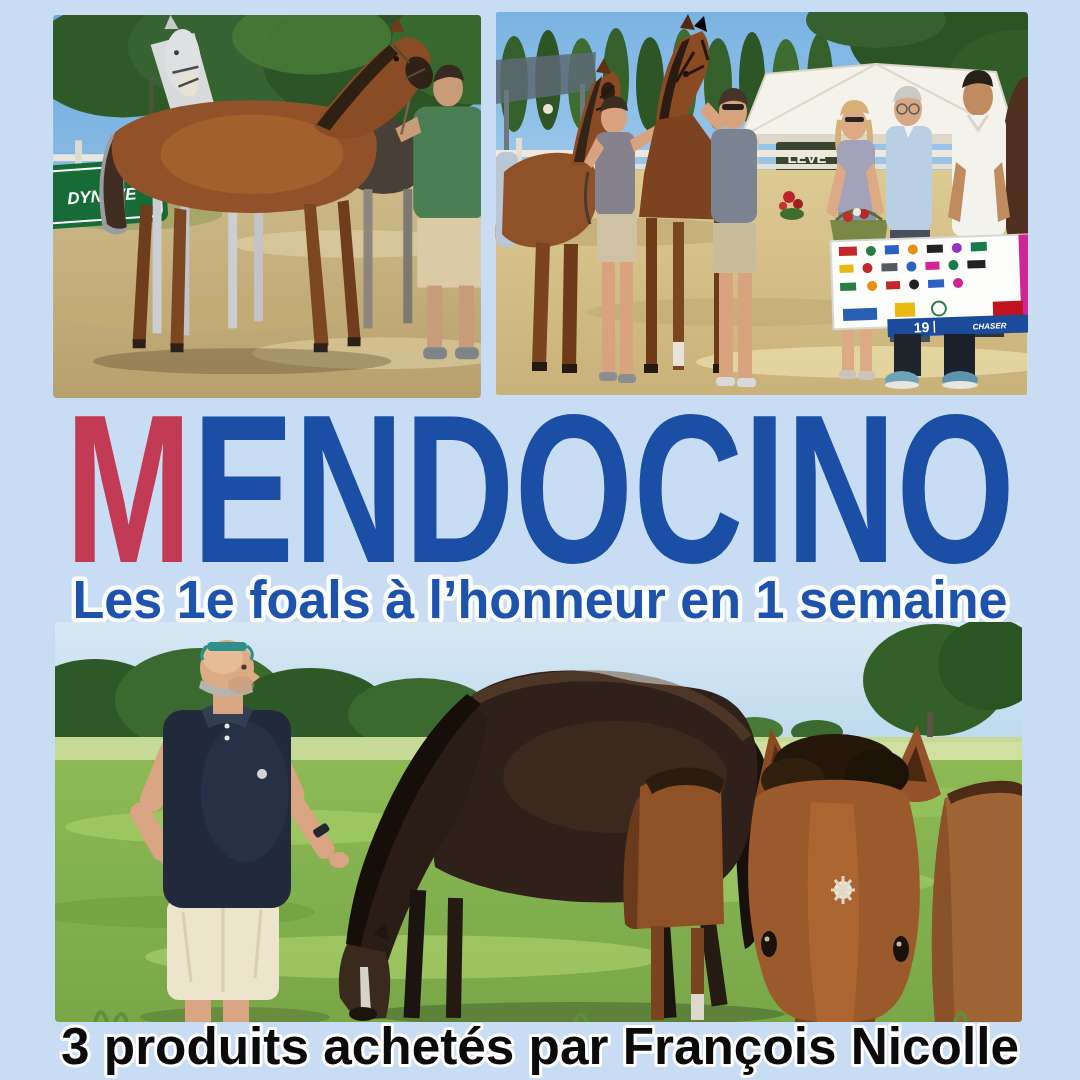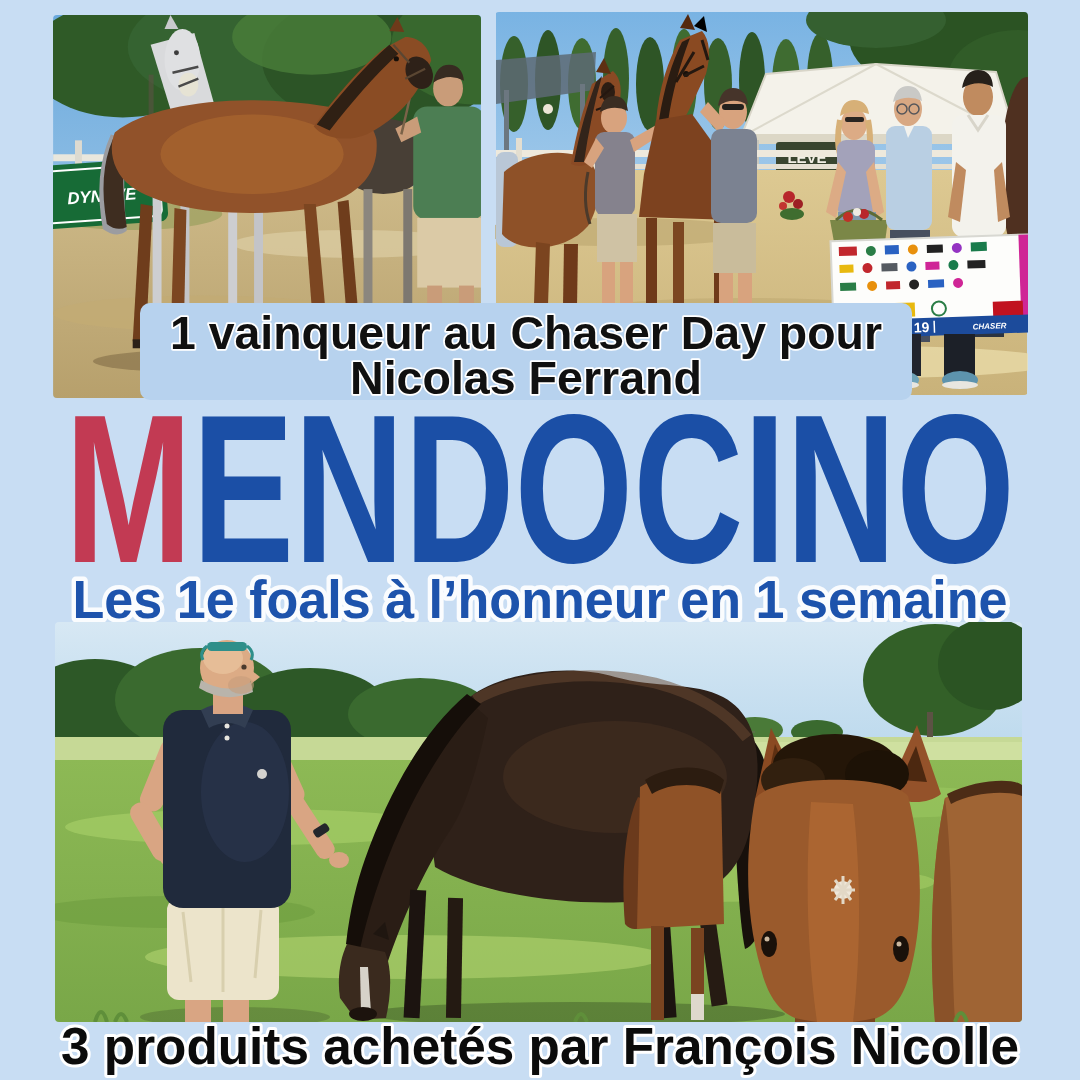--- a/index.html
+++ b/index.html
@@ -310,26 +310,20 @@
     <g>
       <rect x="398" y="322" width="27" height="42" fill="#20242e"></rect>
       <rect x="448" y="322" width="31" height="42" fill="#1c2028"></rect>
       <ellipse cx="406" cy="368" rx="17" ry="9" fill="#6fa3b8"></ellipse>
       <ellipse cx="464" cy="368" rx="18" ry="9" fill="#5d93ad"></ellipse>
       <ellipse cx="406" cy="373" rx="17" ry="4" fill="#e8e6e0"></ellipse>
       <ellipse cx="464" cy="373" rx="18" ry="4" fill="#e8e6e0"></ellipse>
     </g>
   </svg>
 
-  <div class="abs band" style="left:140px;top:303px;width:772px;height:97px">
-    <svg width="772" height="97" viewBox="0 0 772 97">
-      <text x="386" y="46" text-anchor="middle" font-size="46" textLength="712" lengthAdjust="spacingAndGlyphs" paint-order="stroke fill" stroke="#ffffff" stroke-width="3.5" stroke-linejoin="round" fill="#101010">1 vainqueur au Chaser Day pour</text>
-      <text x="386" y="91" text-anchor="middle" font-size="46" textLength="352" lengthAdjust="spacingAndGlyphs" paint-order="stroke fill" stroke="#ffffff" stroke-width="3.5" stroke-linejoin="round" fill="#101010">Nicolas Ferrand</text>
-    </svg>
-  </div>
 
   <svg class="abs" style="left:55px;top:402px" width="970" height="178" viewBox="0 0 970 178">
     <text x="485" y="160" text-anchor="middle" font-size="212" textLength="950" lengthAdjust="spacingAndGlyphs"><tspan fill="#c23a53">M</tspan><tspan fill="#1b4fa6">ENDOCINO</tspan></text>
   </svg>
 
   <svg class="abs" style="left:50px;top:566px" width="980" height="74" viewBox="0 0 980 74">
     <text x="490" y="52" text-anchor="middle" font-size="54" textLength="935" lengthAdjust="spacingAndGlyphs" paint-order="stroke fill" stroke="#fafcfe" stroke-width="9" stroke-linejoin="round" fill="#1d53ac">Les 1e foals à l’honneur en 1 semaine</text>
   </svg>
 
   <svg class="abs photo" style="left:55px;top:622px" width="967" height="400" viewBox="0 0 967 400">

